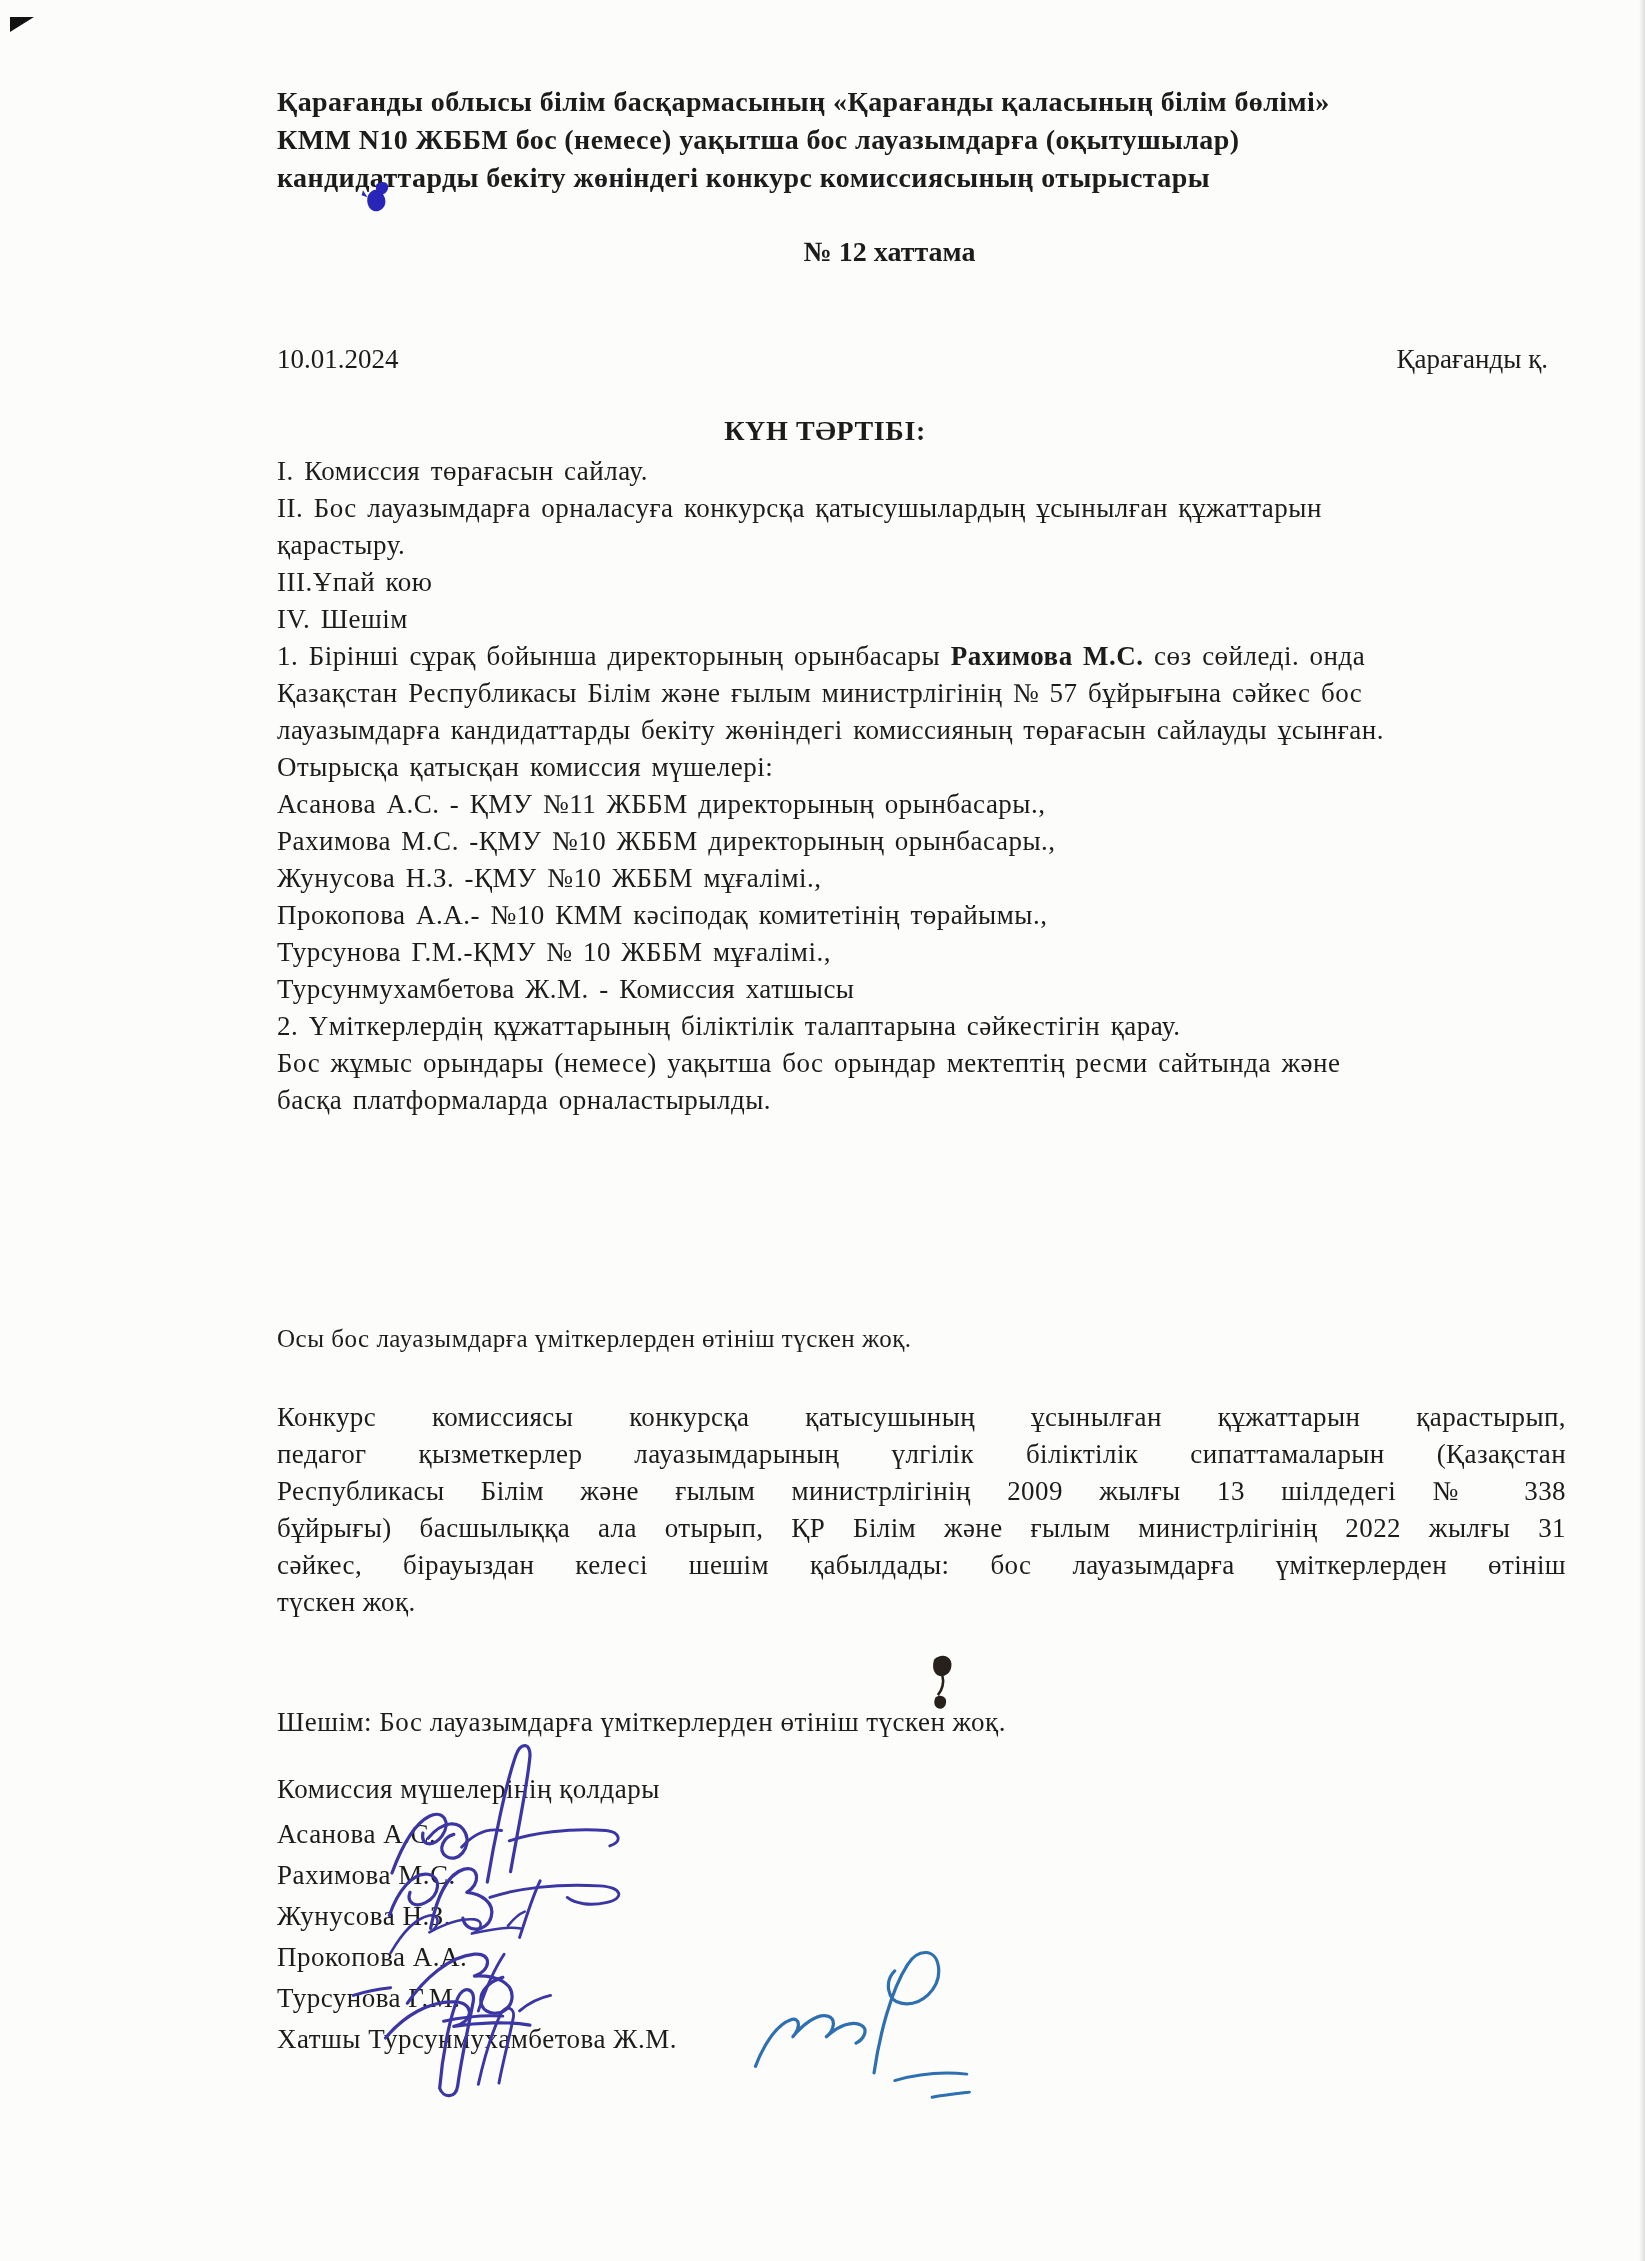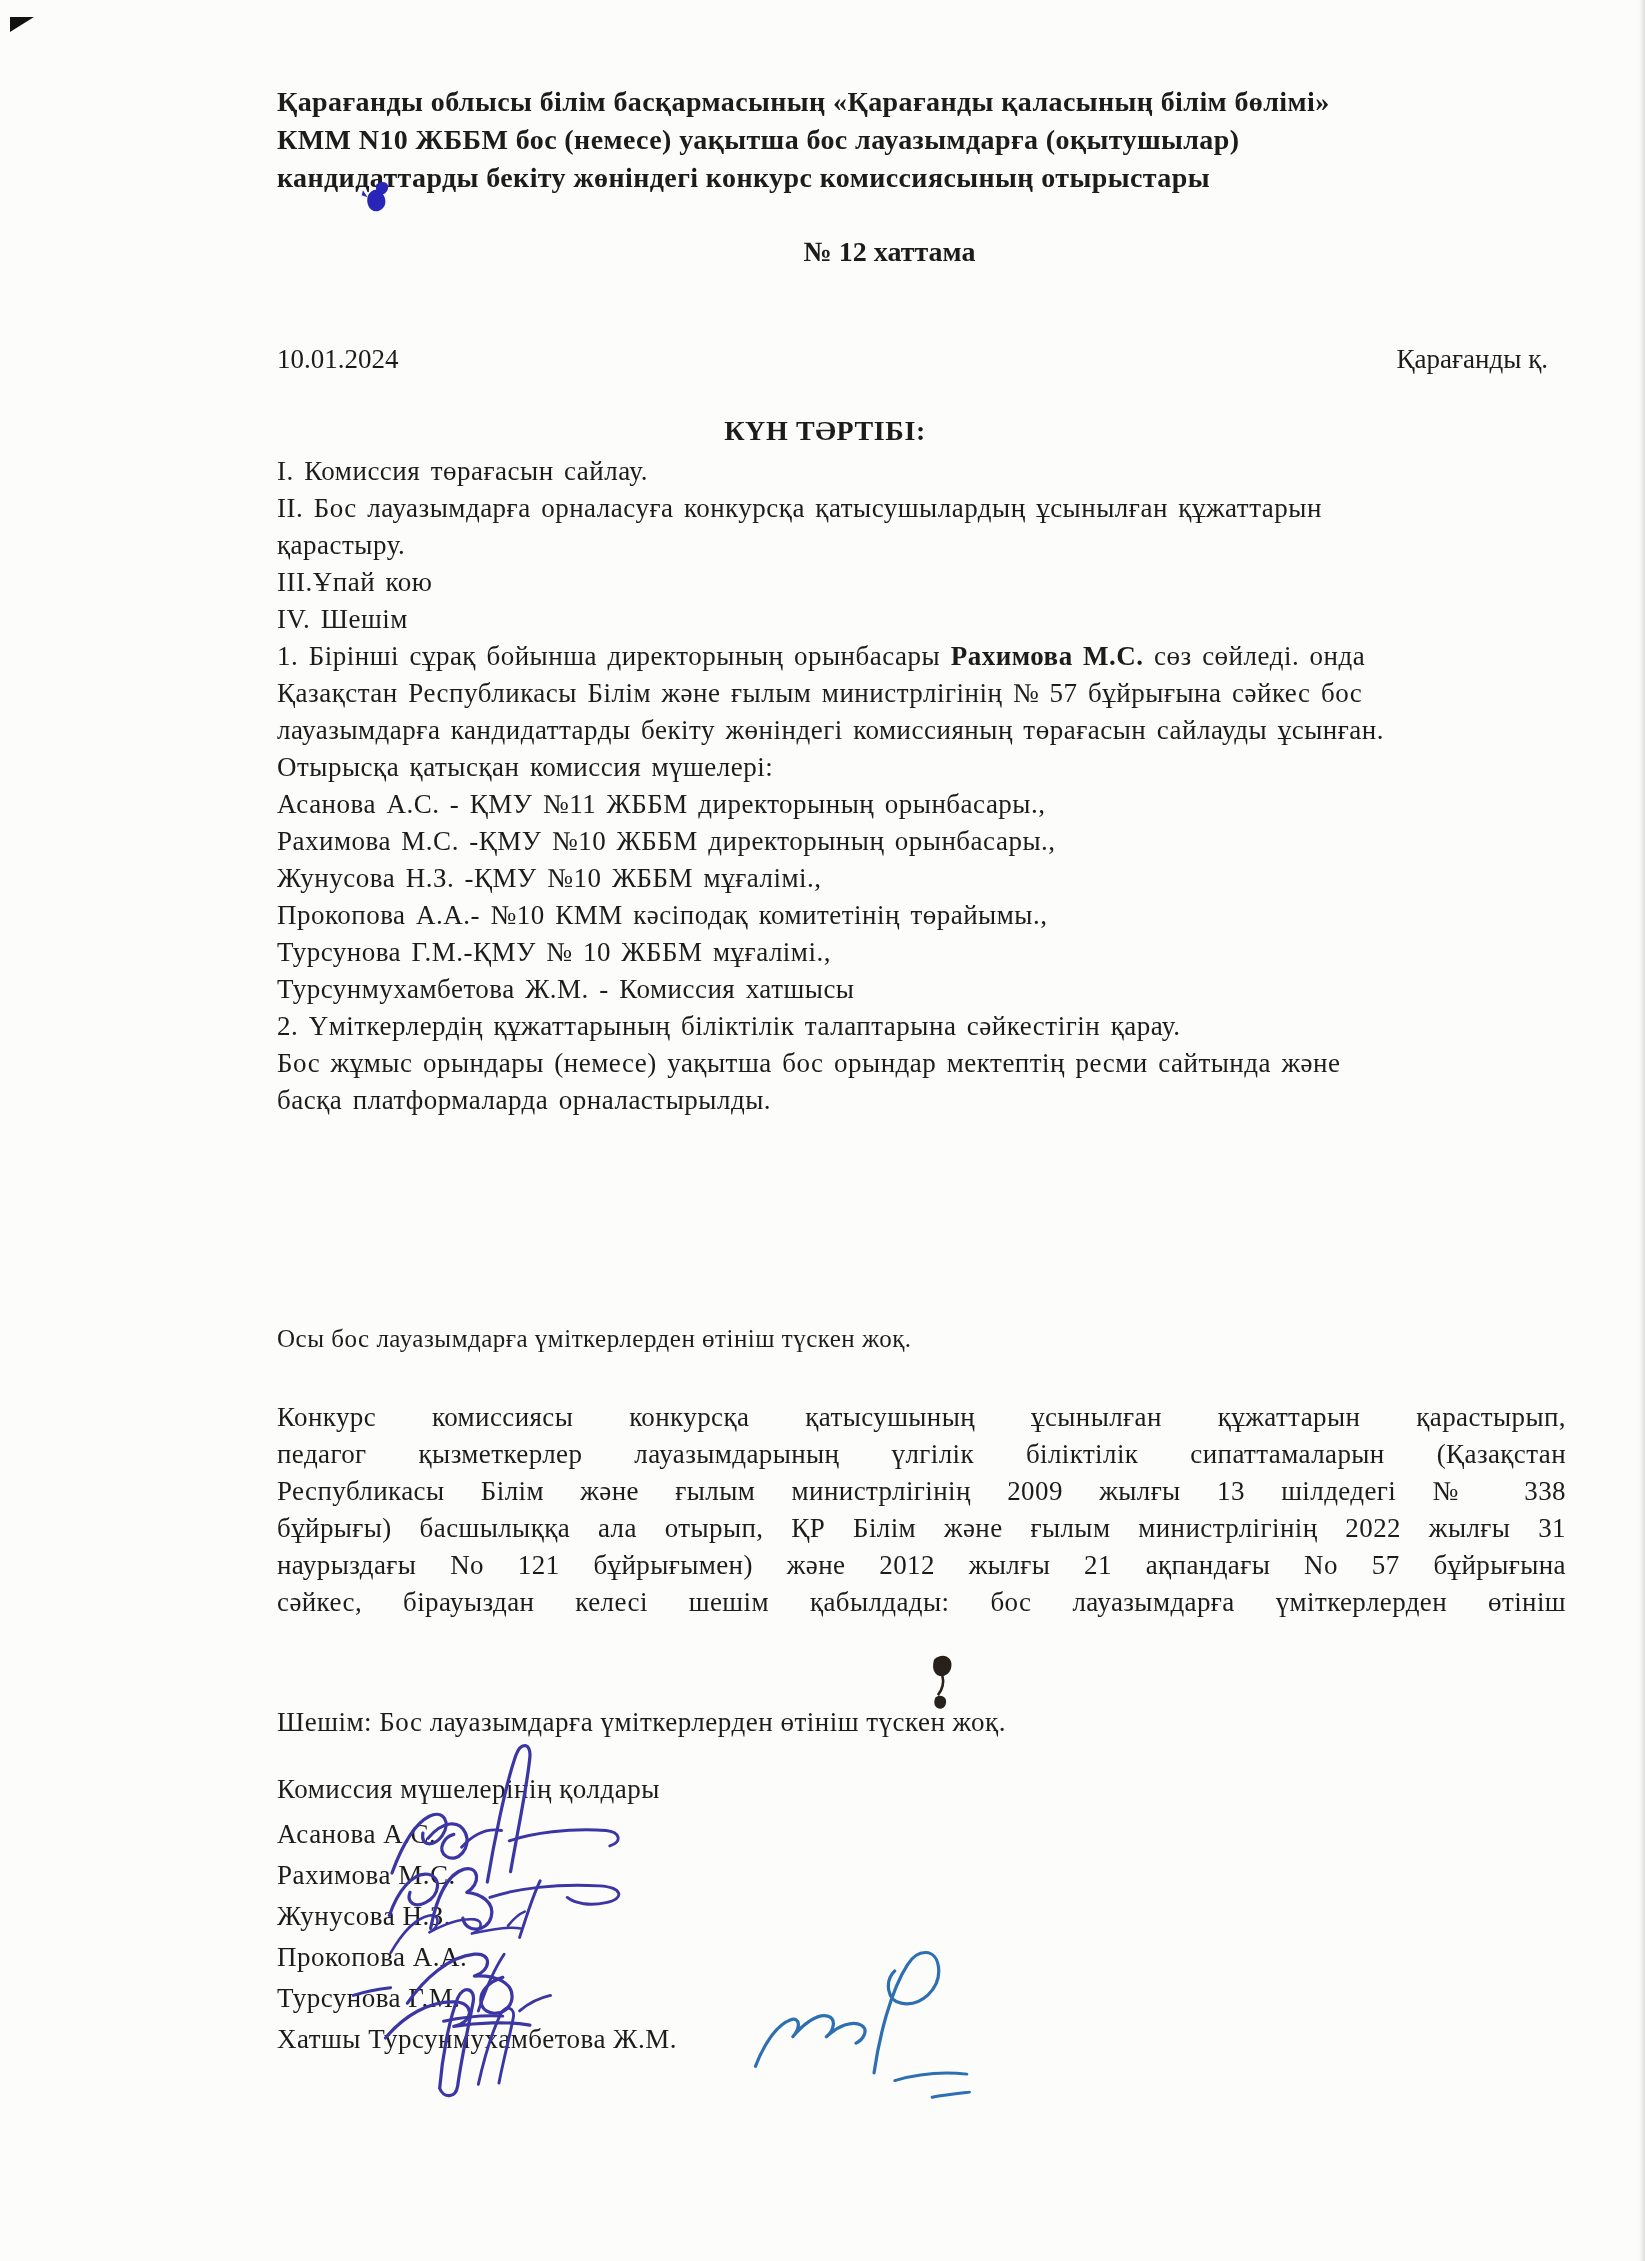--- a/index.html
+++ b/index.html
@@ -119,22 +119,22 @@
   </div>
 
 
   <div class="abs after-table">Осы бос лауазымдарға үміткерлерден өтініш түскен жоқ.</div>
 
   <div class="abs resolution">
     <div class="jline">Конкурс комиссиясы конкурсқа қатысушының ұсынылған құжаттарын қарастырып,</div>
     <div class="jline">педагог қызметкерлер лауазымдарының үлгілік біліктілік сипаттамаларын (Қазақстан</div>
     <div class="jline">Республикасы Білім және ғылым министрлігінің 2009 жылғы 13 шілдедегі № 338</div>
     <div class="jline">бұйрығы) басшылыққа ала отырып,  ҚР Білім және ғылым министрлігінің 2022 жылғы 31</div>
-    <div class="jline">наурыздағы No 121 бұйрығымен) және 2012 жылғы 21 ақпандағы No 57 бұйрығына</div>
     <div class="jline">сәйкес, бірауыздан келесі шешім қабылдады: бос лауазымдарға үміткерлерден өтініш</div>
+    <div class="jline jlast">түскен жоқ.</div>
   </div>
 
   <div class="abs decision">Шешім: Бос лауазымдарға үміткерлерден өтініш түскен жоқ.</div>
 
   <div class="abs sig-heading">Комиссия мүшелерінің қолдары</div>
 
   <div class="abs sig-names">
     <div class="ln">Асанова А.С.</div>
     <div class="ln">Рахимова М.С.</div>
     <div class="ln">Жунусова Н.З.</div>

